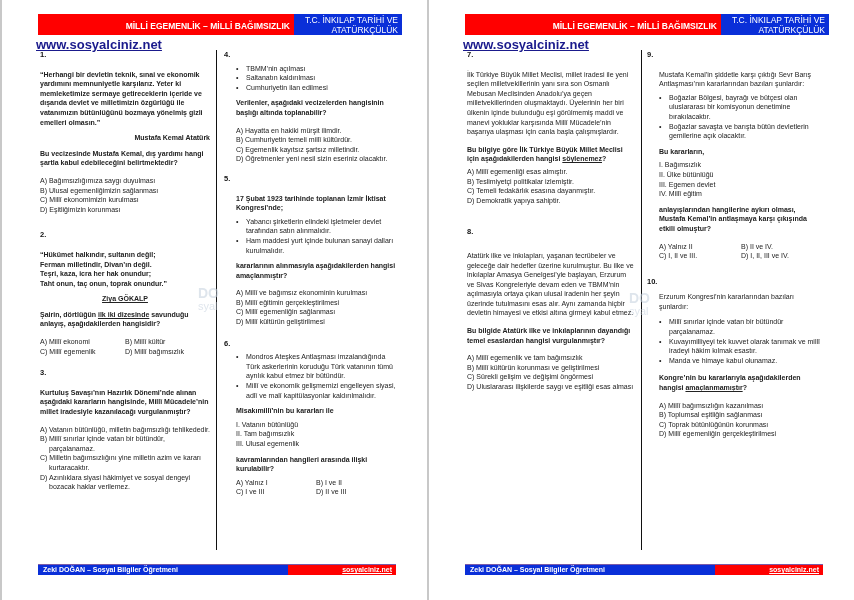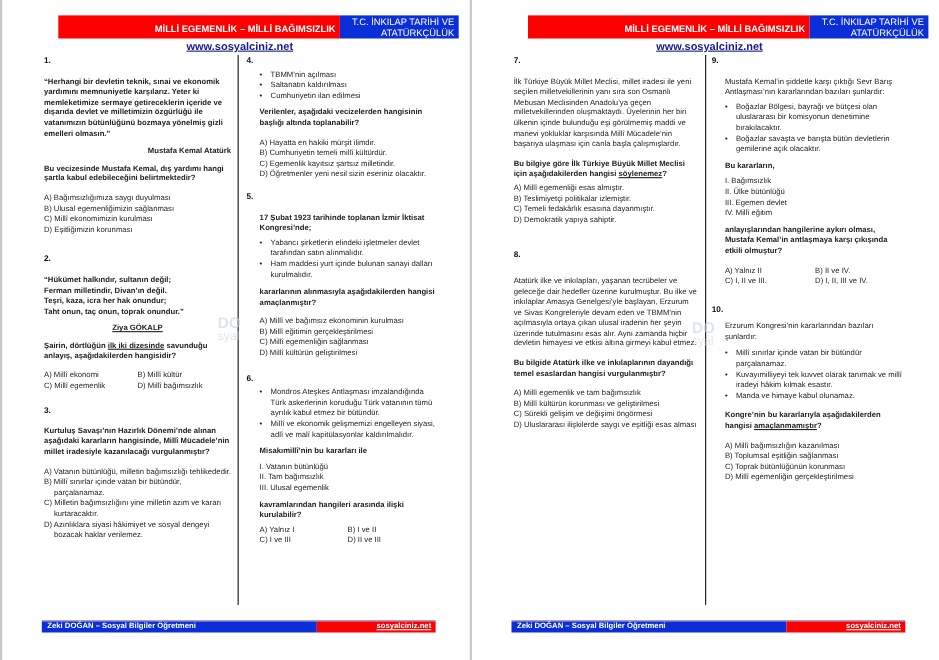--- a/index.html
+++ b/index.html
@@ -3,24 +3,24 @@
 <meta charset="utf-8">
 <style>
   * { box-sizing: border-box; margin: 0; padding: 0; }
   html, body { width: 854px; height: 600px; overflow: hidden; background: #ffffff; }
   body { position: relative; font-family: "Liberation Sans", sans-serif; color: #111; }
 
   .page { position: absolute; top: 0; height: 600px; background: #fff; }
   .page-left { left: 0; width: 427px; border-left: 2px solid #c8c8c8; }
   .page-right { left: 427px; width: 427px; border-left: 2px solid #c8c8c8; }
 
-  .header { position: absolute; top: 14px; left: 51px; width: 364px; height: 21px; display: flex; }
+  .header { position: absolute; top: 14px; left: 36px; width: 364px; height: 21px; display: flex; }
   .header-red { flex: 0 0 256px; background: #ff0000; color: #fff; font-weight: bold; font-size: 8.5px; text-align: right; padding: 7px 4px 0 0; white-space: nowrap; }
   .header-blue { flex: 1; background: #0a2fd8; color: #fff; font-weight: normal; font-size: 8.5px; text-align: right; padding: 1px 4px 0 0; line-height: 10px; }
-  .url { position: absolute; top: 37px; left: 34px; width: 364px; text-align: center; font-size: 10px; font-weight: bold; color: #1a1a8c; text-decoration: underline; }
+  .url { position: absolute; top: 37px; left: 34px; width: 364px; font-size: 13px; font-weight: bold; color: #1a1a8c; text-decoration: underline; }
 
   .divider { position: absolute; top: 50px; width: 1px; height: 500px; background: #111; }
 
   .col { position: absolute; top: 50px; font-size: 7px; line-height: 9.6px; color: #222; }
   .qnum { font-weight: bold; font-size: 7.5px; color: #111; margin-bottom: 10px; }
   .q { margin-bottom: 8px; }
   .quote { font-weight: bold; margin: 0 0 6px 12px; }
   .attrib { text-align: right; font-weight: bold; margin-bottom: 6px; }
   .attrib-u { text-align: center; font-weight: bold; text-decoration: underline; margin-bottom: 6px; }
   .stem { font-weight: bold; margin: 0 0 8px 12px; }

